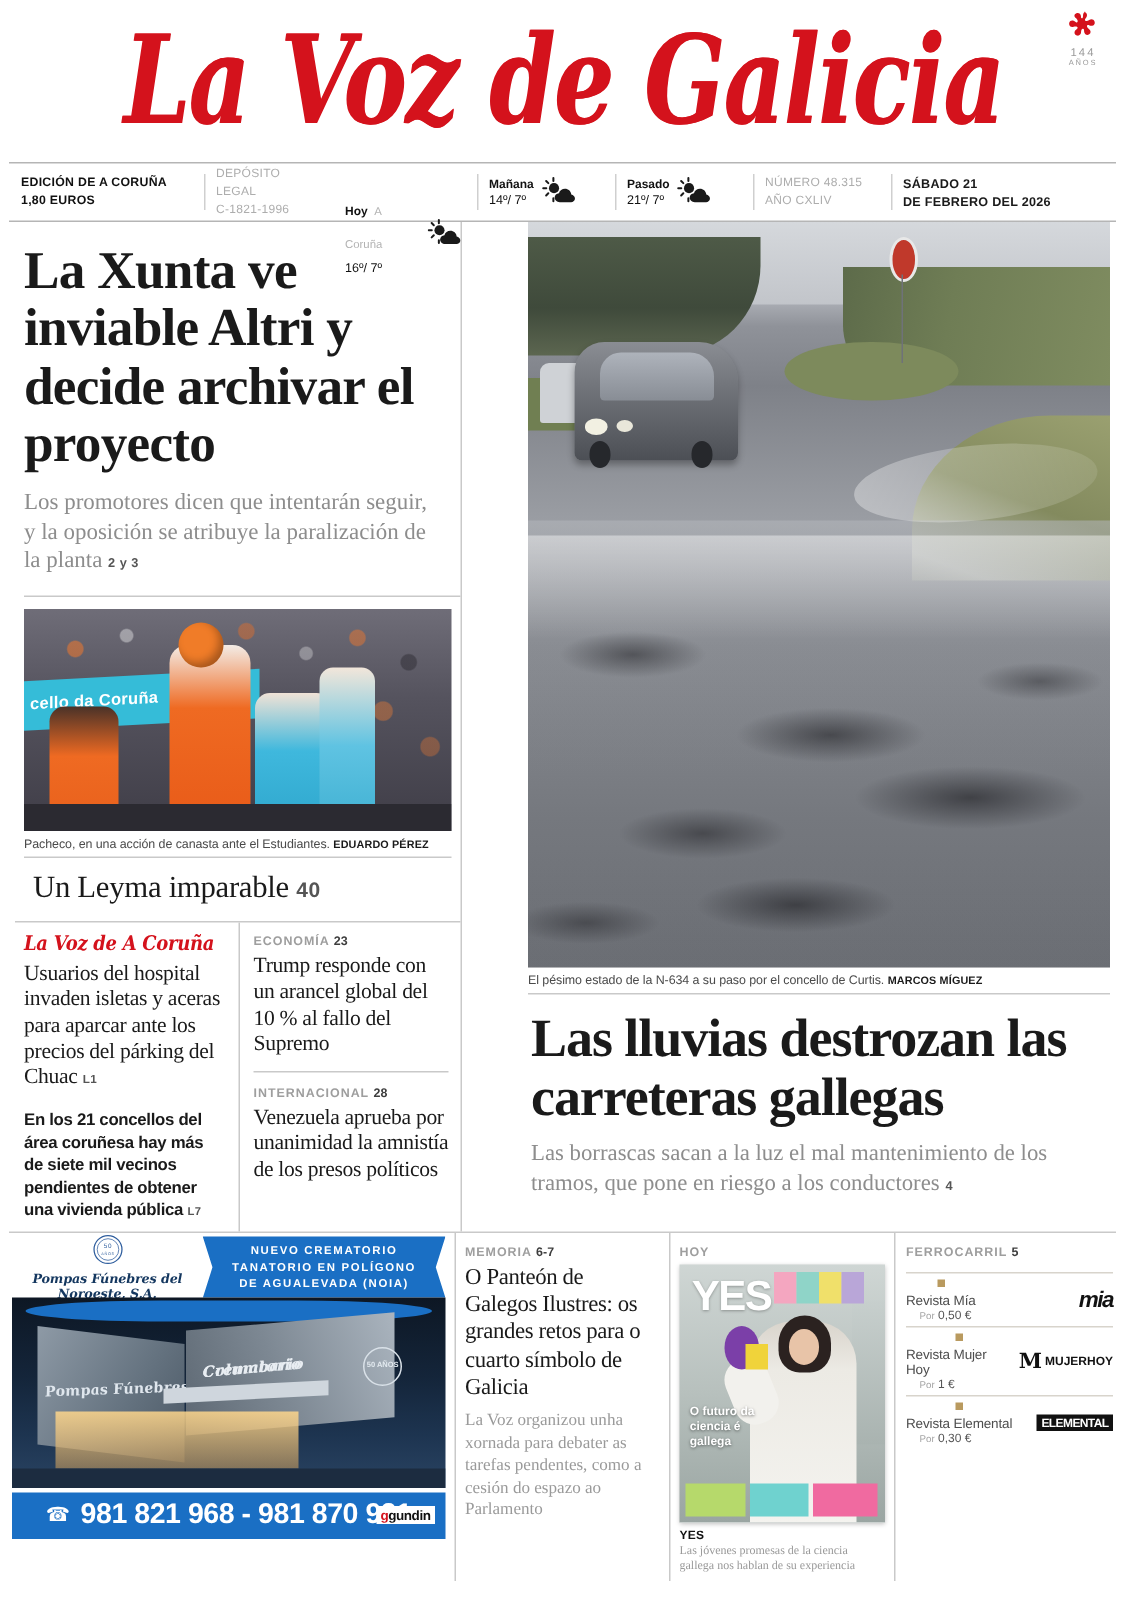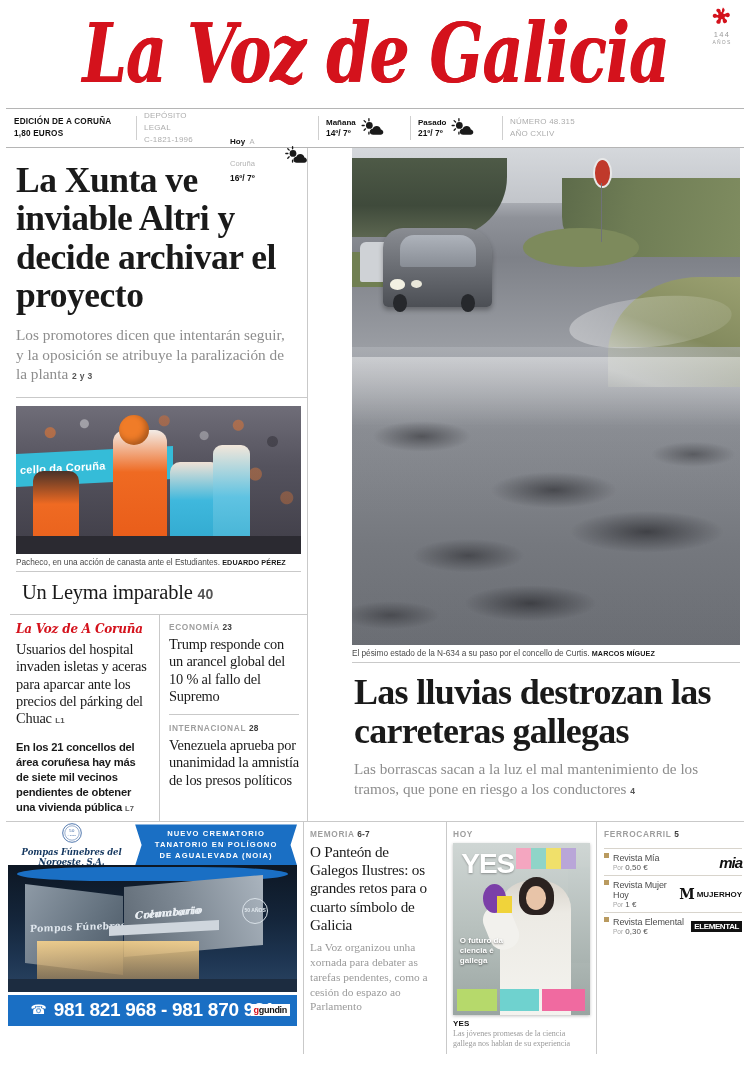--- a/index.html
+++ b/index.html
@@ -63,21 +63,21 @@
   .ib-cell + .ib-cell::before {
     content:""; position:absolute; left:0; top:7px; bottom:7px;
     width:1px; background:#cfcfcf;
   }
   .ib-strong { font-size:8.2px; font-weight:bold; letter-spacing:0.2px; line-height:1.45; color:#111; }
   .ib-grey { font-size:8px; color:#adadad; line-height:1.5; letter-spacing:0.2px; }
   .ib-wx { display:flex; align-items:center; gap:5px; }
   .wx-txt { line-height:1.4; }
   .wx-day { font-size:8px; font-weight:bold; color:#111; }
   .wx-place { font-size:7.6px; font-weight:normal; color:#b3b3b3; }
-  .wx-temp { font-size:8.4px; font-weight:bold; color:#111; }
+  .wx-temp { font-size:8.4px; font-weight:normal; color:#111; }
   .ib-date { font-size:8.4px; font-weight:bold; line-height:1.45; letter-spacing:0.2px; }
 
   
   .main { display:flex; margin:0 10px;gap:35px; }
   .col-left { width:298px; flex:0 0 298px; border-right:1px solid #c9c9c9; }
   .col-right { flex:1; padding-left:9px; }
 
   
   .lead-hl {
     font-size:35.5px; line-height:1.08; font-weight:bold;
@@ -417,21 +417,21 @@
   
   .promo { margin-top:9px; }
   .promo-row {
     display:flex; align-items:center; justify-content:space-between;
     border-top:1px solid #d8d4cc; padding:4px 0 3px 0; gap:4px;
   }
   .promo-row:first-child { border-top:1px solid #d8d4cc; }
   .promo-left { display:flex; flex-direction:column; }
   .promo-name {
     font-family:"Liberation Sans", sans-serif; font-size:9px; color:#4d4d4d;
-    letter-spacing:-0.1px; display:flex; gap:4px;
+    letter-spacing:-0.1px; display:flex; align-items:center; gap:4px;flex-direction:column;
   }
   .promo-bullet { width:5px; height:5px; background:#b99a5f; display:inline-block; flex:0 0 5px; }
   .promo-price { font-family:"Liberation Sans", sans-serif; font-size:8px; color:#555; margin-left:9px; }
   .promo-price .pp-lab { color:#a5a5a5; font-size:6.5px; }
   .promo-logo { font-family:"Liberation Sans", sans-serif; font-size:12px; font-weight:bold; color:#111; }
   .logo-mia { font-style:italic; font-size:15px; letter-spacing:-1px; }
   .logo-mujerhoy { font-size:8px; letter-spacing:0px; display:flex; align-items:center; gap:2px; }
   .logo-mujerhoy .mh-m { font-family:"DejaVu Serif", serif; font-size:14px; }
   .logo-elemental {
     background:#111; color:#fff; font-size:8px; padding:1px 3px; letter-spacing:-0.4px;
@@ -510,20 +510,24 @@
             </g>
           <circle cx="9.5" cy="10" r="4" fill="#1a1a1a"></circle>
           <path d="M14 21c-2.3 0-4-1.6-4-3.6 0-1.9 1.5-3.4 3.4-3.5.6-2 2.5-3.4 4.7-3.4 2.6 0 4.8 1.9 5 4.4 1.6.3 2.9 1.6 2.9 3.2 0 1.6-1.4 2.9-3.1 2.9z" fill="#1a1a1a"></path>
         </svg>
       </div>
     </div>
 
     <div class="ib-cell" style="width:92px;">
       <div class="ib-grey">NÚMERO 48.315</div>
       <div class="ib-grey">AÑO CXLIV</div>
+    </div>
+    <div class="ib-cell" style="flex:1;">
+      <div class="ib-date">SÁBADO 21</div>
+      <div class="ib-date">DE FEBRERO DEL 2026</div>
     </div>
   </div>
 
   <div class="main">
 
     <div class="col-left">
 
       <div>
         <div class="lead-hl">La Xunta ve inviable Altri y decide archivar el proyecto</div>
         <div class="lead-sub"><span>Los promotores dicen que intentarán seguir, y la oposición se atribuye la paralización de la planta</span> <span class="pg-ref">2 y 3</span></div>

